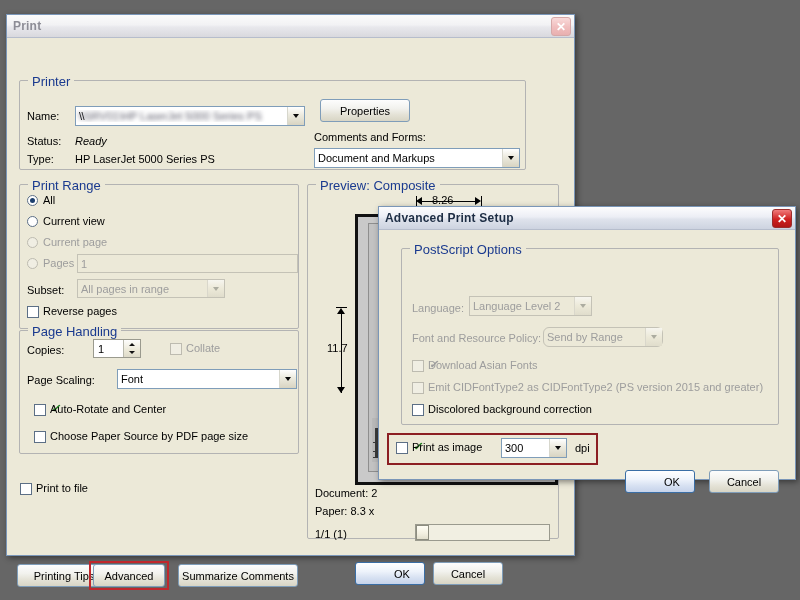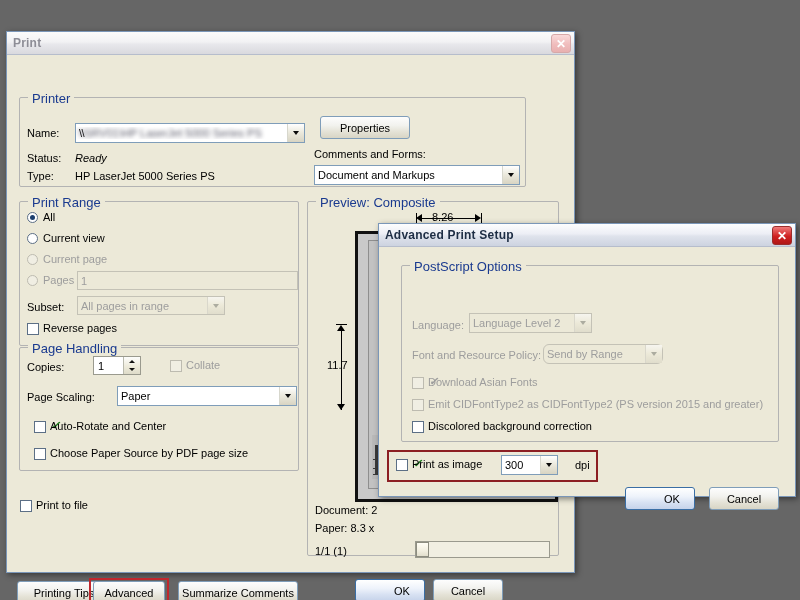--- a/index.html
+++ b/index.html
@@ -11,21 +11,20 @@
     font-size: 11px;
     color: #000;
   }
 
   
   .window {
     position: absolute;
     background: #ece9d8;
     border: 1px solid #7a96b8;
     box-shadow: 2px 2px 6px rgba(0,0,0,0.45);
-    margin-top: 17px;
   }
   .titlebar {
     height: 22px;
     position: relative;
     display: flex;
     align-items: center;
     padding: 0 2px 0 6px;
     background: linear-gradient(to bottom,#fdfdfe 0%,#eceef5 45%,#dfe3ec 55%,#cdd3e0 100%);
     border-bottom: 1px solid #b6bdcc;
   }
@@ -324,21 +323,21 @@
     </div>
 
     <div class="check dis" style="left:163px; top:305px;">
       <i></i>
         <span>Collate</span>
     </div>
 
     <span class="lbl" style="left:20px; top:336px;">Page Scaling:</span>
 
     <div class="field" style="left:110px; top:331px; width:180px;">
-      <span class="val">Paper</span>
+      <span class="val">Font</span>
       <span class="arrow">
           <i class="caret"></i>
         </span>
     </div>
 
     <div class="check" style="left:27px; top:366px;">
       <i>
           <span class="tickmark">✓</span>
         </i>
       <span>Auto-Rotate and Center</span>
@@ -460,21 +459,21 @@
 
     <div class="btn-hl-wrap" style="left:8px; top:203px; width:211px; height:32px; border-color:#8c1f23;"></div>
 
     <div class="check" style="left:17px; top:212px;">
       <i>
           <span class="tickmark">✓</span>
         </i>
       <span>Print as image</span>
     </div>
 
-    <div class="field" style="left:122px; top:208px; width:57px;">
+    <div class="field" style="left:122px; top:208px; width:66px;">
       <span class="val">300</span>
       <span class="arrow">
           <i class="caret"></i>
         </span>
     </div>
 
     <span class="lbl" style="left:196px; top:212px;">dpi</span>
 
     <div class="btn default" style="left:246px; top:240px; width:70px;">OK</div>
     <div class="btn" style="left:330px; top:240px; width:70px;">Cancel</div>

